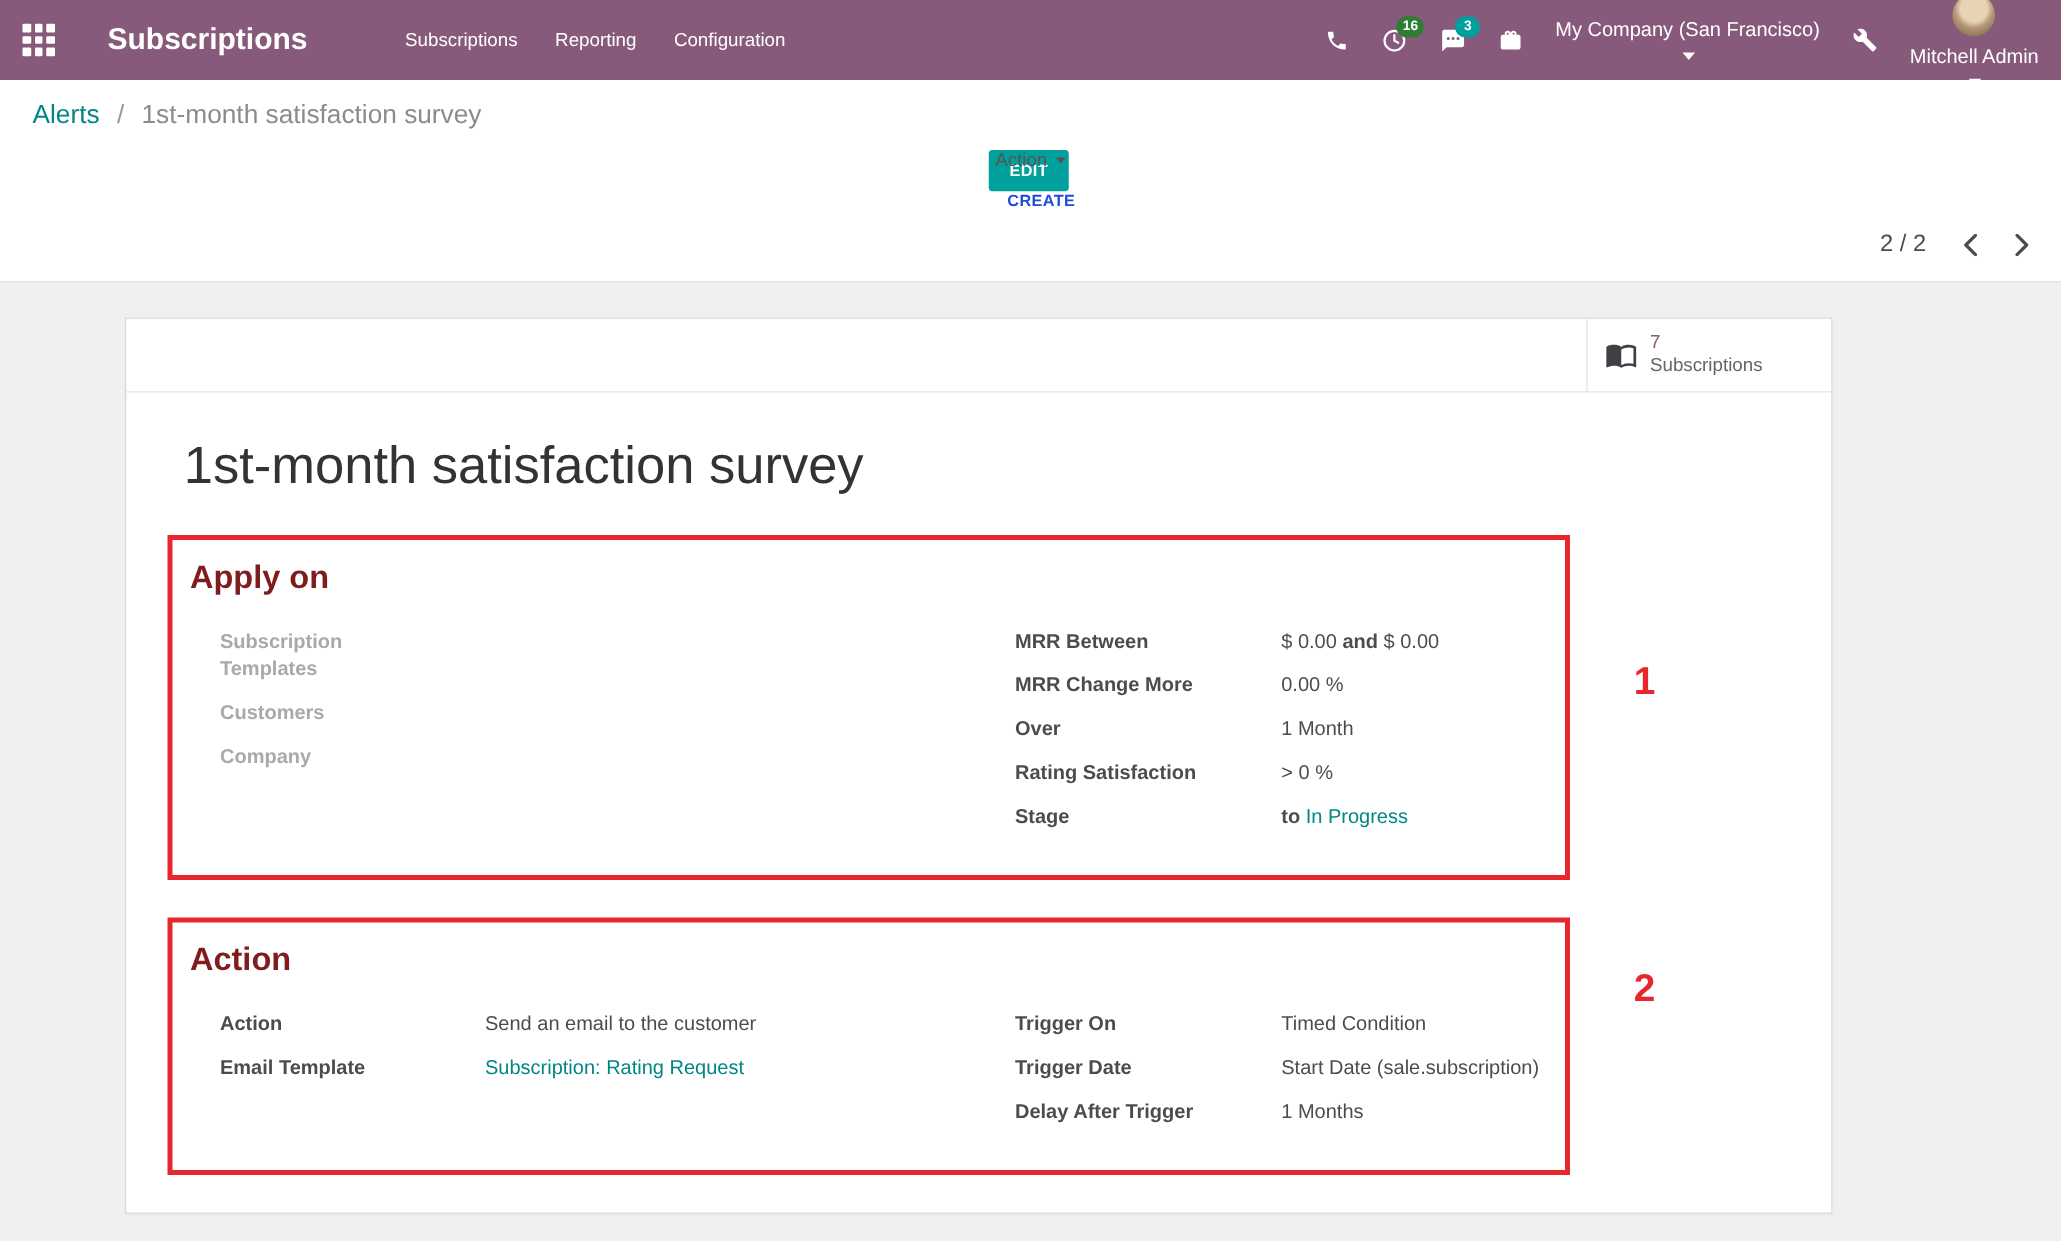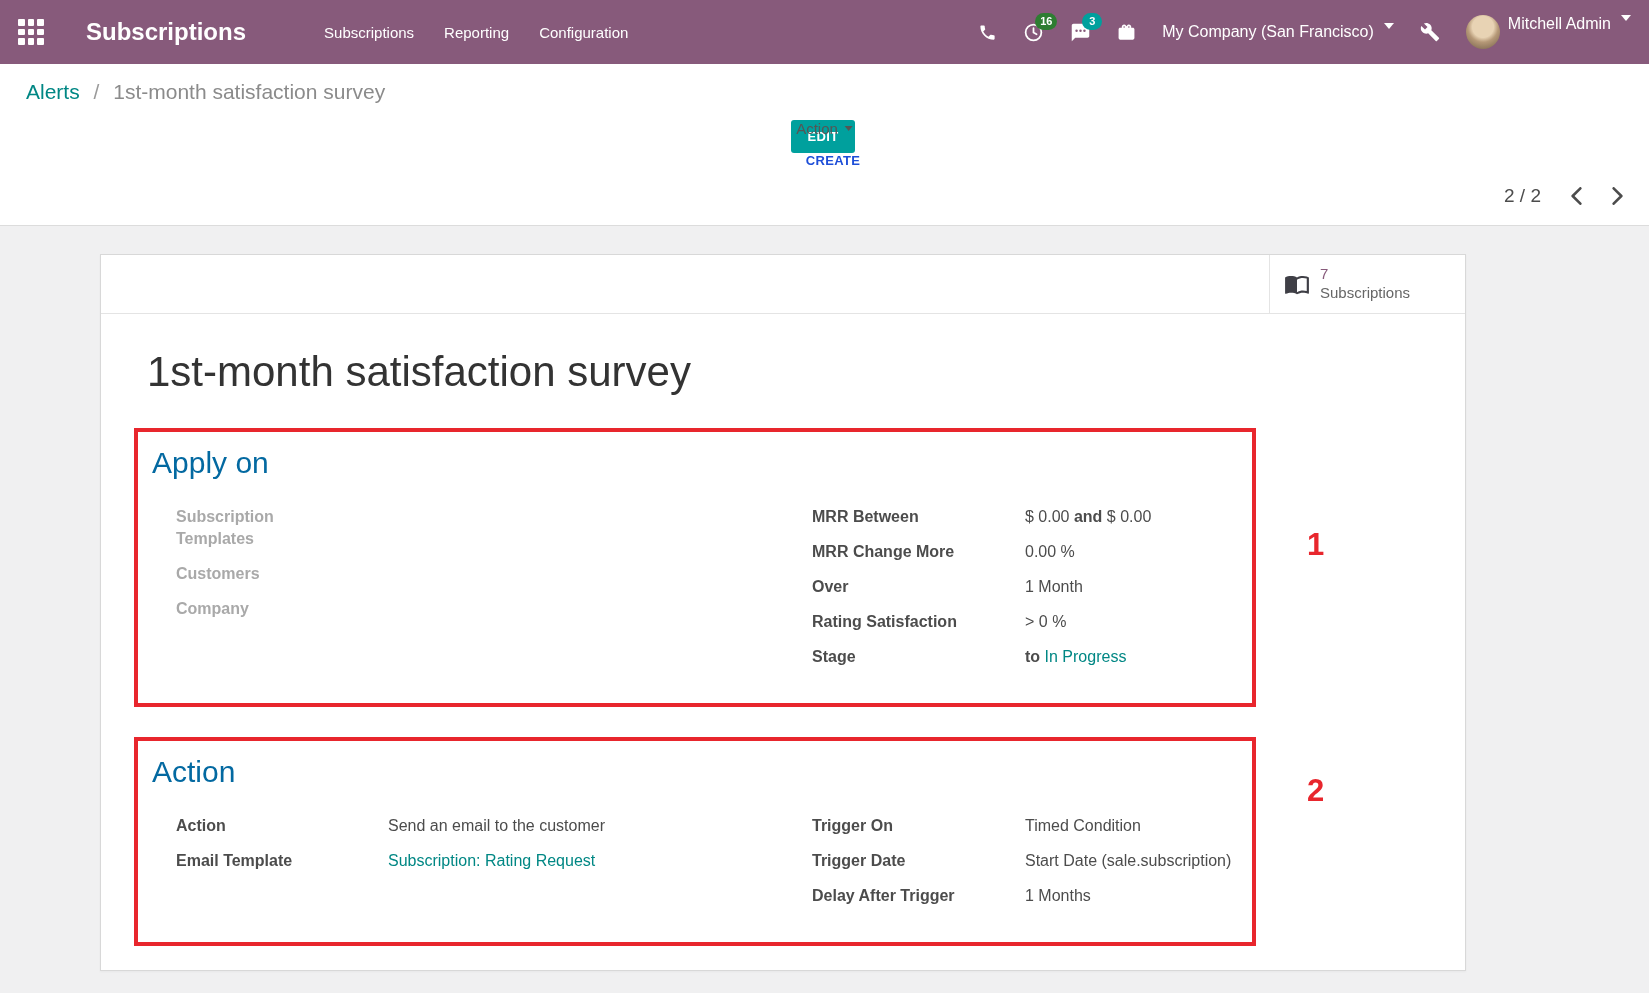--- a/index.html
+++ b/index.html
@@ -11,21 +11,21 @@
   .apps-grid { width:26px; height:26px; display:grid; grid-template-columns:repeat(3,1fr); grid-template-rows:repeat(3,1fr); gap:3px; cursor:pointer; flex-shrink:0; }
   .apps-grid span { background:#fff; border-radius:1px; }
   .brand { font-size:24px; font-weight:700; margin:0 78px 0 42px; white-space:nowrap; cursor:pointer; }
   .nav-menu { display:flex; gap:30px; }
   .nav-link { color:#fff; font-size:15px; text-decoration:none; cursor:pointer; white-space:nowrap; }
   .nav-right { margin-left:auto; display:flex; align-items:center; gap:26px; }
   .nav-icon { position:relative; display:flex; align-items:center; cursor:pointer; }
   .badge { position:absolute; top:-9px; left:12px; min-width:20px; height:17px; border-radius:9px; color:#fff; font-size:11px; font-weight:700; display:flex; align-items:center; justify-content:center; padding:0 5px; }
   .badge-green { background:#2E7D32; }
   .badge-teal  { background:#00A09D; }
-  .nav-company, .nav-user { display:flex; gap:8px; font-size:16px; cursor:pointer; white-space:nowrap; }
+  .nav-company, .nav-user { display:flex; align-items:center; gap:8px; font-size:16px; cursor:pointer; white-space:nowrap;flex-direction:column; }
   .caret { width:0; height:0; border-left:5px solid transparent; border-right:5px solid transparent; border-top:6px solid #fff; display:inline-block; margin-left:2px; }
   .avatar { width:34px; height:34px; border-radius:50%; background:radial-gradient(circle at 50% 35%, #e8d3b4 0 38%, #b59877 55%, #6d5a45 100%); display:inline-block; flex-shrink:0; }
 
   
   .breadcrumb-bar { background:#fff; padding:16px 26px 4px; font-size:21px; }
   .crumb-link { color:#008784; text-decoration:none; cursor:pointer; }
   .crumb-sep { color:#9a9a9a; margin:0 8px; }
   .crumb-current { color:#8b8b8b; }
 
   
@@ -43,21 +43,21 @@
   .button-box { height:59px; border-bottom:1px solid #e4e4e4; display:flex; justify-content:flex-end; }
   .stat-button { width:196px; border-left:1px solid #e4e4e4; display:flex; align-items:center; gap:10px; padding:0 14px; cursor:pointer; }
   .stat-text { line-height:1.25; font-size:15px; }
   .stat-count { color:#875A7B; }
   .stat-label { color:#666; }
 
   .sheet-title { font-size:42px; font-weight:400; color:#333; margin:34px 0 32px 46px; }
 
   .red-box { width:1122px; margin-left:33px; border:4px solid #E8262D; padding:14px 0 22px 14px; }
   .red-box + .red-box { margin-top:30px; }
-  .section-heading { font-size:30px; font-weight:400; color:#0369a1; margin-bottom:26px; }
+  .section-heading { font-size:26px; font-weight:700; color:#7f1d1d; margin-bottom:26px; }
   .fields { display:flex; }
   .col-left { width:636px; flex-shrink:0; }
   .col-right { flex:1; padding-right:16px; }
   .frow { display:flex; align-items:flex-start; margin-bottom:13px; line-height:22px; }
   .flabel { width:212px; flex-shrink:0; font-weight:700; color:#4c4c4c;margin-left:24px; }
   .col-right .flabel { width:213px; }
   .flabel.muted { color:#a9a9a9; }
   .wrap-narrow { display:inline-block; max-width:150px; }
   .fvalue { color:#4c4c4c; }
   .fvalue b { font-weight:700; }

